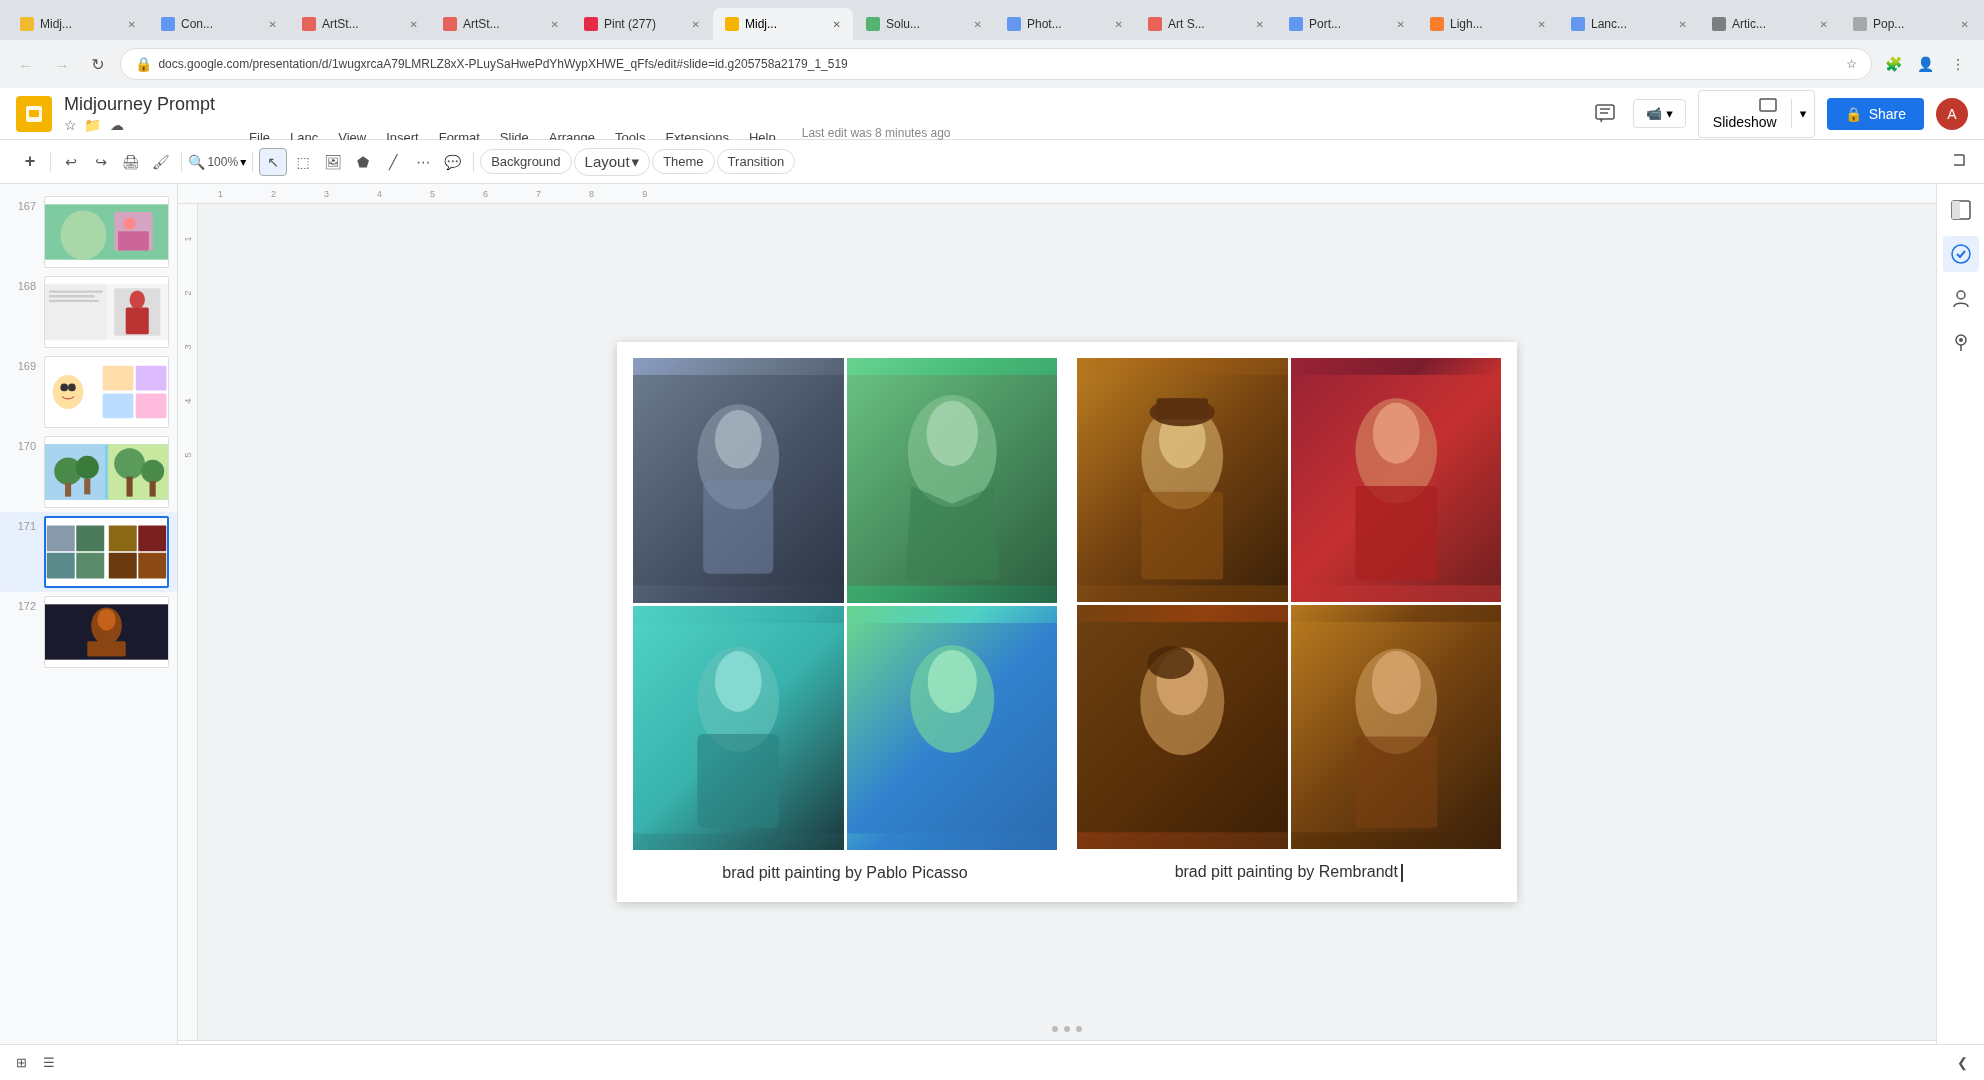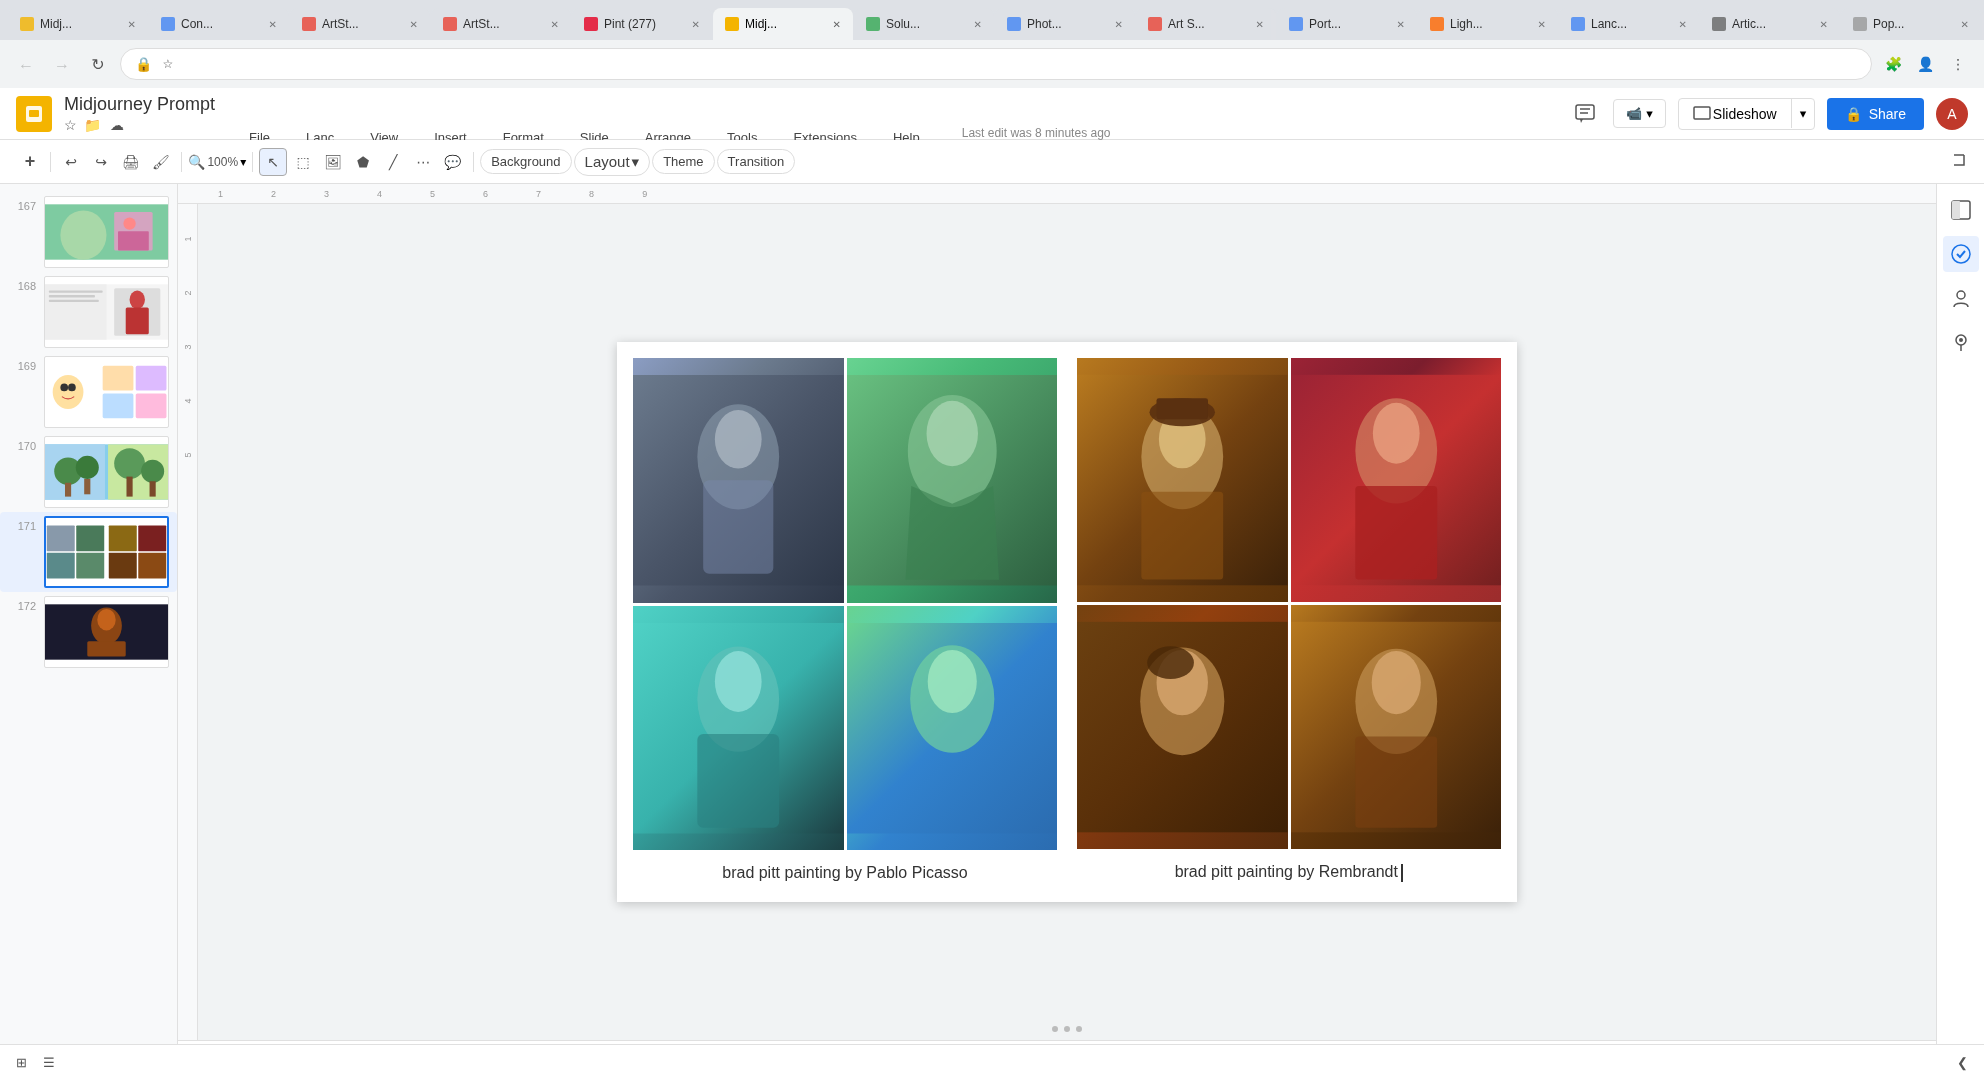--- a/index.html
+++ b/index.html
@@ -23,28 +23,28 @@
     
     .app { display: flex; flex-direction: column; height: calc(1080px - 88px); background: #f1f3f4; }
 
     
     .menu-bar { display: flex; align-items: center; background: #fff; padding: 0 16px; height: 52px; border-bottom: 1px solid #e0e0e0; gap: 0; }
     .app-logo { width: 36px; height: 36px; background: #f4b400; border-radius: 4px; display: flex; align-items: center; justify-content: center; margin-right: 12px; flex-shrink: 0; }
     .app-title-area { display: flex; flex-direction: column; margin-right: 24px; }
     .app-title { font-size: 18px; color: #333; font-weight: normal; }
     .app-title-icons { display: flex; gap: 8px; align-items: center; margin-top: 2px; }
     .title-icon { font-size: 14px; color: #555; cursor: pointer; }
-    .menu-items { display: flex; gap: 16px; flex: 1; margin-top: 48px; }
+    .menu-items { display: flex; gap: 0; flex: 1; margin-top: 48px; }
     .menu-item { padding: 4px 10px; font-size: 13px; color: #444; cursor: pointer; border-radius: 4px; }
     .last-edit { font-size: 12px; color: #888; margin-left: 16px; }
     .header-right { display: flex; align-items: center; gap: 12px; margin-left: auto; }
     .comment-btn { width: 32px; height: 32px; display: flex; align-items: center; justify-content: center; cursor: pointer; border-radius: 4px; }
     .meet-btn { display: flex; align-items: center; gap: 4px; padding: 6px 12px; border-radius: 4px; cursor: pointer; border: 1px solid #ddd; font-size: 13px; }
     .slideshow-btn-group { display: flex; align-items: center; background: #fff; border: 1px solid #ddd; border-radius: 4px; overflow: hidden; }
-    .slideshow-btn { padding: 7px 14px; font-size: 14px; cursor: pointer; display: flex; align-items: flex-start; gap: 2px; }
+    .slideshow-btn { padding: 7px 14px; font-size: 14px; cursor: pointer; display: flex; align-items: flex-end; gap: 2px; flex-direction: column; }
     .slideshow-dropdown { padding: 7px 8px; cursor: pointer; border-left: 1px solid #ddd; }
     .share-btn { background: #1a73e8; color: #fff; border: none; border-radius: 4px; padding: 8px 18px; font-size: 14px; cursor: pointer; display: flex; align-items: center; gap: 6px; font-weight: 500; }
     .avatar { width: 32px; height: 32px; border-radius: 50%; background: #c0392b; display: flex; align-items: center; justify-content: center; color: #fff; font-size: 14px; cursor: pointer; }
 
     
     .toolbar { display: flex; align-items: center; background: #fff; padding: 0 16px; height: 44px; border-bottom: 1px solid #e0e0e0; gap: 2px; }
     .toolbar-btn { width: 28px; height: 28px; display: flex; align-items: center; justify-content: center; border-radius: 4px; cursor: pointer; font-size: 14px; color: #555; }
     .toolbar-divider { width: 1px; background: #ddd; height: 20px; margin: 0 4px; }
     .toolbar-action { display: flex; align-items: center; gap: 4px; padding: 4px 10px; border-radius: 20px; border: 1px solid #ddd; font-size: 13px; cursor: pointer; color: #444; background: #fff; }
     .toolbar-dropdown { display: flex; align-items: center; gap: 2px; padding: 4px 10px; border-radius: 20px; border: 1px solid #ddd; font-size: 15px; cursor: pointer; color: #444; background: #fff; }
@@ -179,20 +179,21 @@
     <div style="flex:1"></div>
 
   </div>
 
   <div class="address-bar-row">
     <div class="nav-btn disabled">←</div>
     <div class="nav-btn disabled">→</div>
     <div class="nav-btn">↻</div>
     <div class="address-bar">
       <span style="color:#555;margin-right:6px;font-size:14px;">🔒</span>
+      <span class="address-bar-url">docs.google.com/presentation/d/1wugxrcaA79LMRLZ8xX-PLuySaHwePdYhWypXHWE_qFfs/edit#slide=id.g205758a2179_1_519</span>
       <span style="color:#555;font-size:12px;margin-left:4px;">☆</span>
     </div>
     <div class="browser-actions">
       <div class="browser-action-btn">🧩</div>
       <div class="browser-action-btn">👤</div>
       <div class="browser-action-btn">⋮</div>
     </div>
   </div>
 </div>
 

